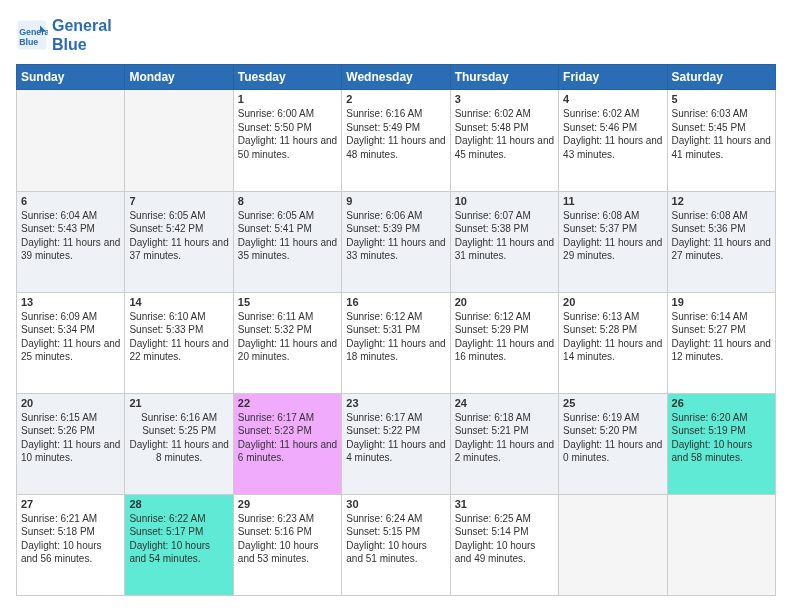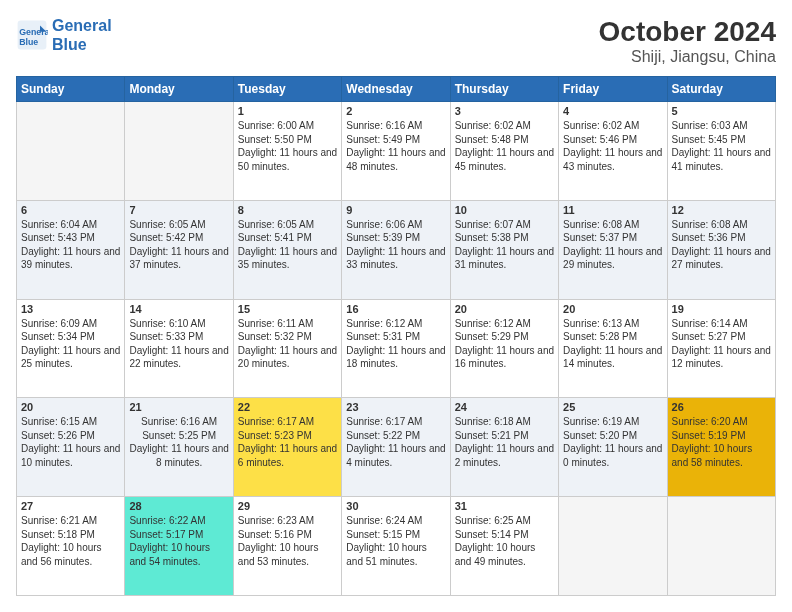--- a/index.html
+++ b/index.html
@@ -103,24 +103,20 @@
       <svg class="logo-icon" viewBox="0 0 40 40">
         <rect x="2" y="2" width="36" height="36" rx="4" fill="#e8f0f8"></rect>
         <text x="4" y="20" font-size="11" font-weight="bold" fill="#2a6db5">General</text>
         <text x="4" y="32" font-size="11" font-weight="bold" fill="#2a6db5">Blue</text>
         <polygon points="30,8 38,16 30,16" fill="#2a6db5"></polygon>
       </svg>
       <div style="display:flex;flex-direction:column;line-height:1.2;">
         <span style="font-size:16px;font-weight:bold;color:#2a6db5;">General</span>
         <span style="font-size:16px;font-weight:bold;color:#2a6db5;">Blue</span>
       </div>
-    </div>
-    <div class="title-block">
-      <h1>October 2024</h1>
-      <h2>Shiji, Jiangsu, China</h2>
     </div>
   </div>
 
   <table class="calendar">
     <thead>
       <tr>
         <th>Sunday</th>
         <th>Monday</th>
         <th>Tuesday</th>
         <th>Wednesday</th>
@@ -258,21 +254,21 @@
             <div class="day-info" style="white-space: pre-line;">Sunrise: 6:15 AM
 Sunset: 5:26 PM
 Daylight: 11 hours and 10 minutes.</div>
           </td>
           <td style="background: rgb(238, 242, 247);">
             <span class="day-num">21</span>
             <div class="day-info" style="white-space: pre-line; text-align: center;">Sunrise: 6:16 AM
 Sunset: 5:25 PM
 Daylight: 11 hours and 8 minutes.</div>
           </td>
-          <td style="background: #fde047; margin-left: 27px;">
+          <td style="background: #f0abfc; margin-left: 27px;">
             <span class="day-num">22</span>
             <div class="day-info" style="white-space: pre-line;">Sunrise: 6:17 AM
 Sunset: 5:23 PM
 Daylight: 11 hours and 6 minutes.</div>
           </td>
           <td style="background: rgb(238, 242, 247);">
             <span class="day-num">23</span>
             <div class="day-info" style="white-space: pre-line;">Sunrise: 6:17 AM
 Sunset: 5:22 PM
 Daylight: 11 hours and 4 minutes.</div>
@@ -282,21 +278,21 @@
             <div class="day-info" style="white-space: pre-line;">Sunrise: 6:18 AM
 Sunset: 5:21 PM
 Daylight: 11 hours and 2 minutes.</div>
           </td>
           <td style="background: rgb(238, 242, 247);">
             <span class="day-num">25</span>
             <div class="day-info" style="white-space: pre-line;">Sunrise: 6:19 AM
 Sunset: 5:20 PM
 Daylight: 11 hours and 0 minutes.</div>
           </td>
-          <td style="background: #eab308; margin-left: 24px;">
+          <td style="background: #5eead4; margin-left: 24px;">
             <span class="day-num">26</span>
             <div class="day-info" style="white-space: pre-line;">Sunrise: 6:20 AM
 Sunset: 5:19 PM
 Daylight: 10 hours and 58 minutes.</div>
           </td>
         </tr>
         <tr>
           <td style="background: rgb(255, 255, 255);">
             <span class="day-num">27</span>
             <div class="day-info" style="white-space: pre-line;">Sunrise: 6:21 AM

